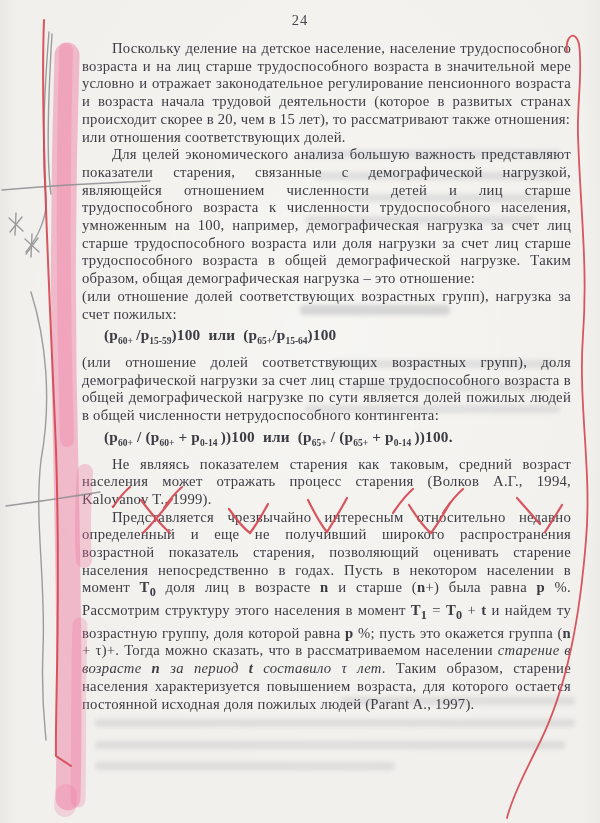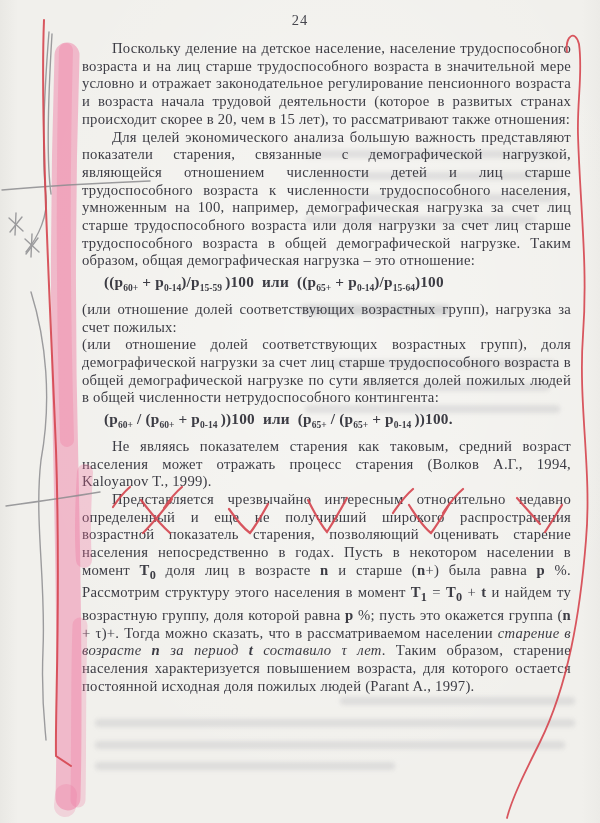--- a/index.html
+++ b/index.html
@@ -61,23 +61,24 @@
     <div class="bleed" style="left:350px;top:383px;width:200px;"></div>
     <div class="bleed" style="left:305px;top:405px;width:255px;"></div>
     <div class="bleed" style="left:340px;top:697px;width:235px;"></div>
     <div class="bleed" style="left:95px;top:719px;width:480px;"></div>
     <div class="bleed" style="left:95px;top:741px;width:470px;"></div>
     <div class="bleed" style="left:95px;top:762px;width:300px;"></div>
   </div>
 
   <div id="text-column">
       <div class="block-body">Поскольку деление на детское население, население трудоспособного возраста и на лиц старше трудоспособного возраста в значительной мере условно и отражает законодательное регулирование пенсионного возраста и возраста начала трудовой деятельности (которое в развитых странах происходит скорее в 20, чем в 15 лет), то рассматривают также отношения:</div>
+      <div class="block-noindent">или отношения соответствующих долей.</div>
       <div class="block-body">Для целей экономического анализа большую важность представляют показатели старения, связанные с демографической нагрузкой, являющейся отношением численности детей и лиц старше трудоспособного возраста к численности трудоспособного населения, умноженным на 100, например, демографическая нагрузка за счет лиц старше трудоспособного возраста или доля нагрузки за счет лиц старше трудоспособного возраста в общей демографической нагрузке. Таким образом, общая демографическая нагрузка – это отношение:</div>
-      <div class="block-formula">((p<sub>60+</sub> + p<sub>0-14</sub>)/p<sub>15-59</sub> )100&nbsp;&nbsp;или&nbsp;&nbsp;((p<sub>65+</sub> + p<sub>0-14</sub>)/p<sub>15-64</sub>)100</div>
       <div class="block-noindent">(или отношение долей соответствующих возрастных групп), нагрузка за счет пожилых:</div>
+      <div class="block-formula">(p<sub>60+</sub> /p<sub>15-59</sub>)100&nbsp;&nbsp;или&nbsp;&nbsp;(p<sub>65+</sub>/p<sub>15-64</sub>)100</div>
       <div class="block-noindent">(или отношение долей соответствующих возрастных групп), доля демографической нагрузки за счет лиц старше трудоспособного возраста в общей демографической нагрузке по сути является долей пожилых людей в общей численности нетрудоспособного контингента:</div>
       <div class="block-formula">(p<sub>60+</sub> / (p<sub>60+</sub> + p<sub>0-14</sub> ))100&nbsp;&nbsp;или&nbsp;&nbsp;(p<sub>65+</sub> / (p<sub>65+</sub> + p<sub>0-14</sub> ))100.</div>
       <div class="block-body">Не являясь показателем старения как таковым, средний возраст населения может отражать процесс старения (Волков А.Г., 1994, Kaloyanov T., 1999).</div>
       <div class="block-body">Представляется чрезвычайно интересным относительно недавно определенный и еще не получивший широкого распространения возрастной показатель старения, позволяющий оценивать старение населения непосредственно в годах. Пусть в некотором населении в момент <b>T<sub>0</sub></b> доля лиц в возрасте <b>n</b> и старше (<b>n</b>+) была равна <b>p</b> %. Рассмотрим структуру этого населения в момент <b>T<sub>1</sub></b> = <b>T<sub>0</sub></b> + <b>t</b> и найдем ту возрастную группу, доля которой равна <b>p</b> %; пусть это окажется группа (<b>n</b> + τ)+. Тогда можно сказать, что в рассматриваемом населении <i>старение в возрасте <b>n</b> за период <b>t</b> составило τ лет</i>. Таким образом, старение населения характеризуется повышением возраста, для которого остается постоянной исходная доля пожилых людей (Parant A., 1997).</div>
     </div>
 
   <svg id="marks" width="600" height="823" viewBox="0 0 600 823">
 
     <g stroke="var(--hl)" fill="none" stroke-linecap="round">
       <path d="M67,55 C63,180 62,320 66,470 C69,610 70,720 68,798" stroke-width="25" opacity="0.42"></path>

